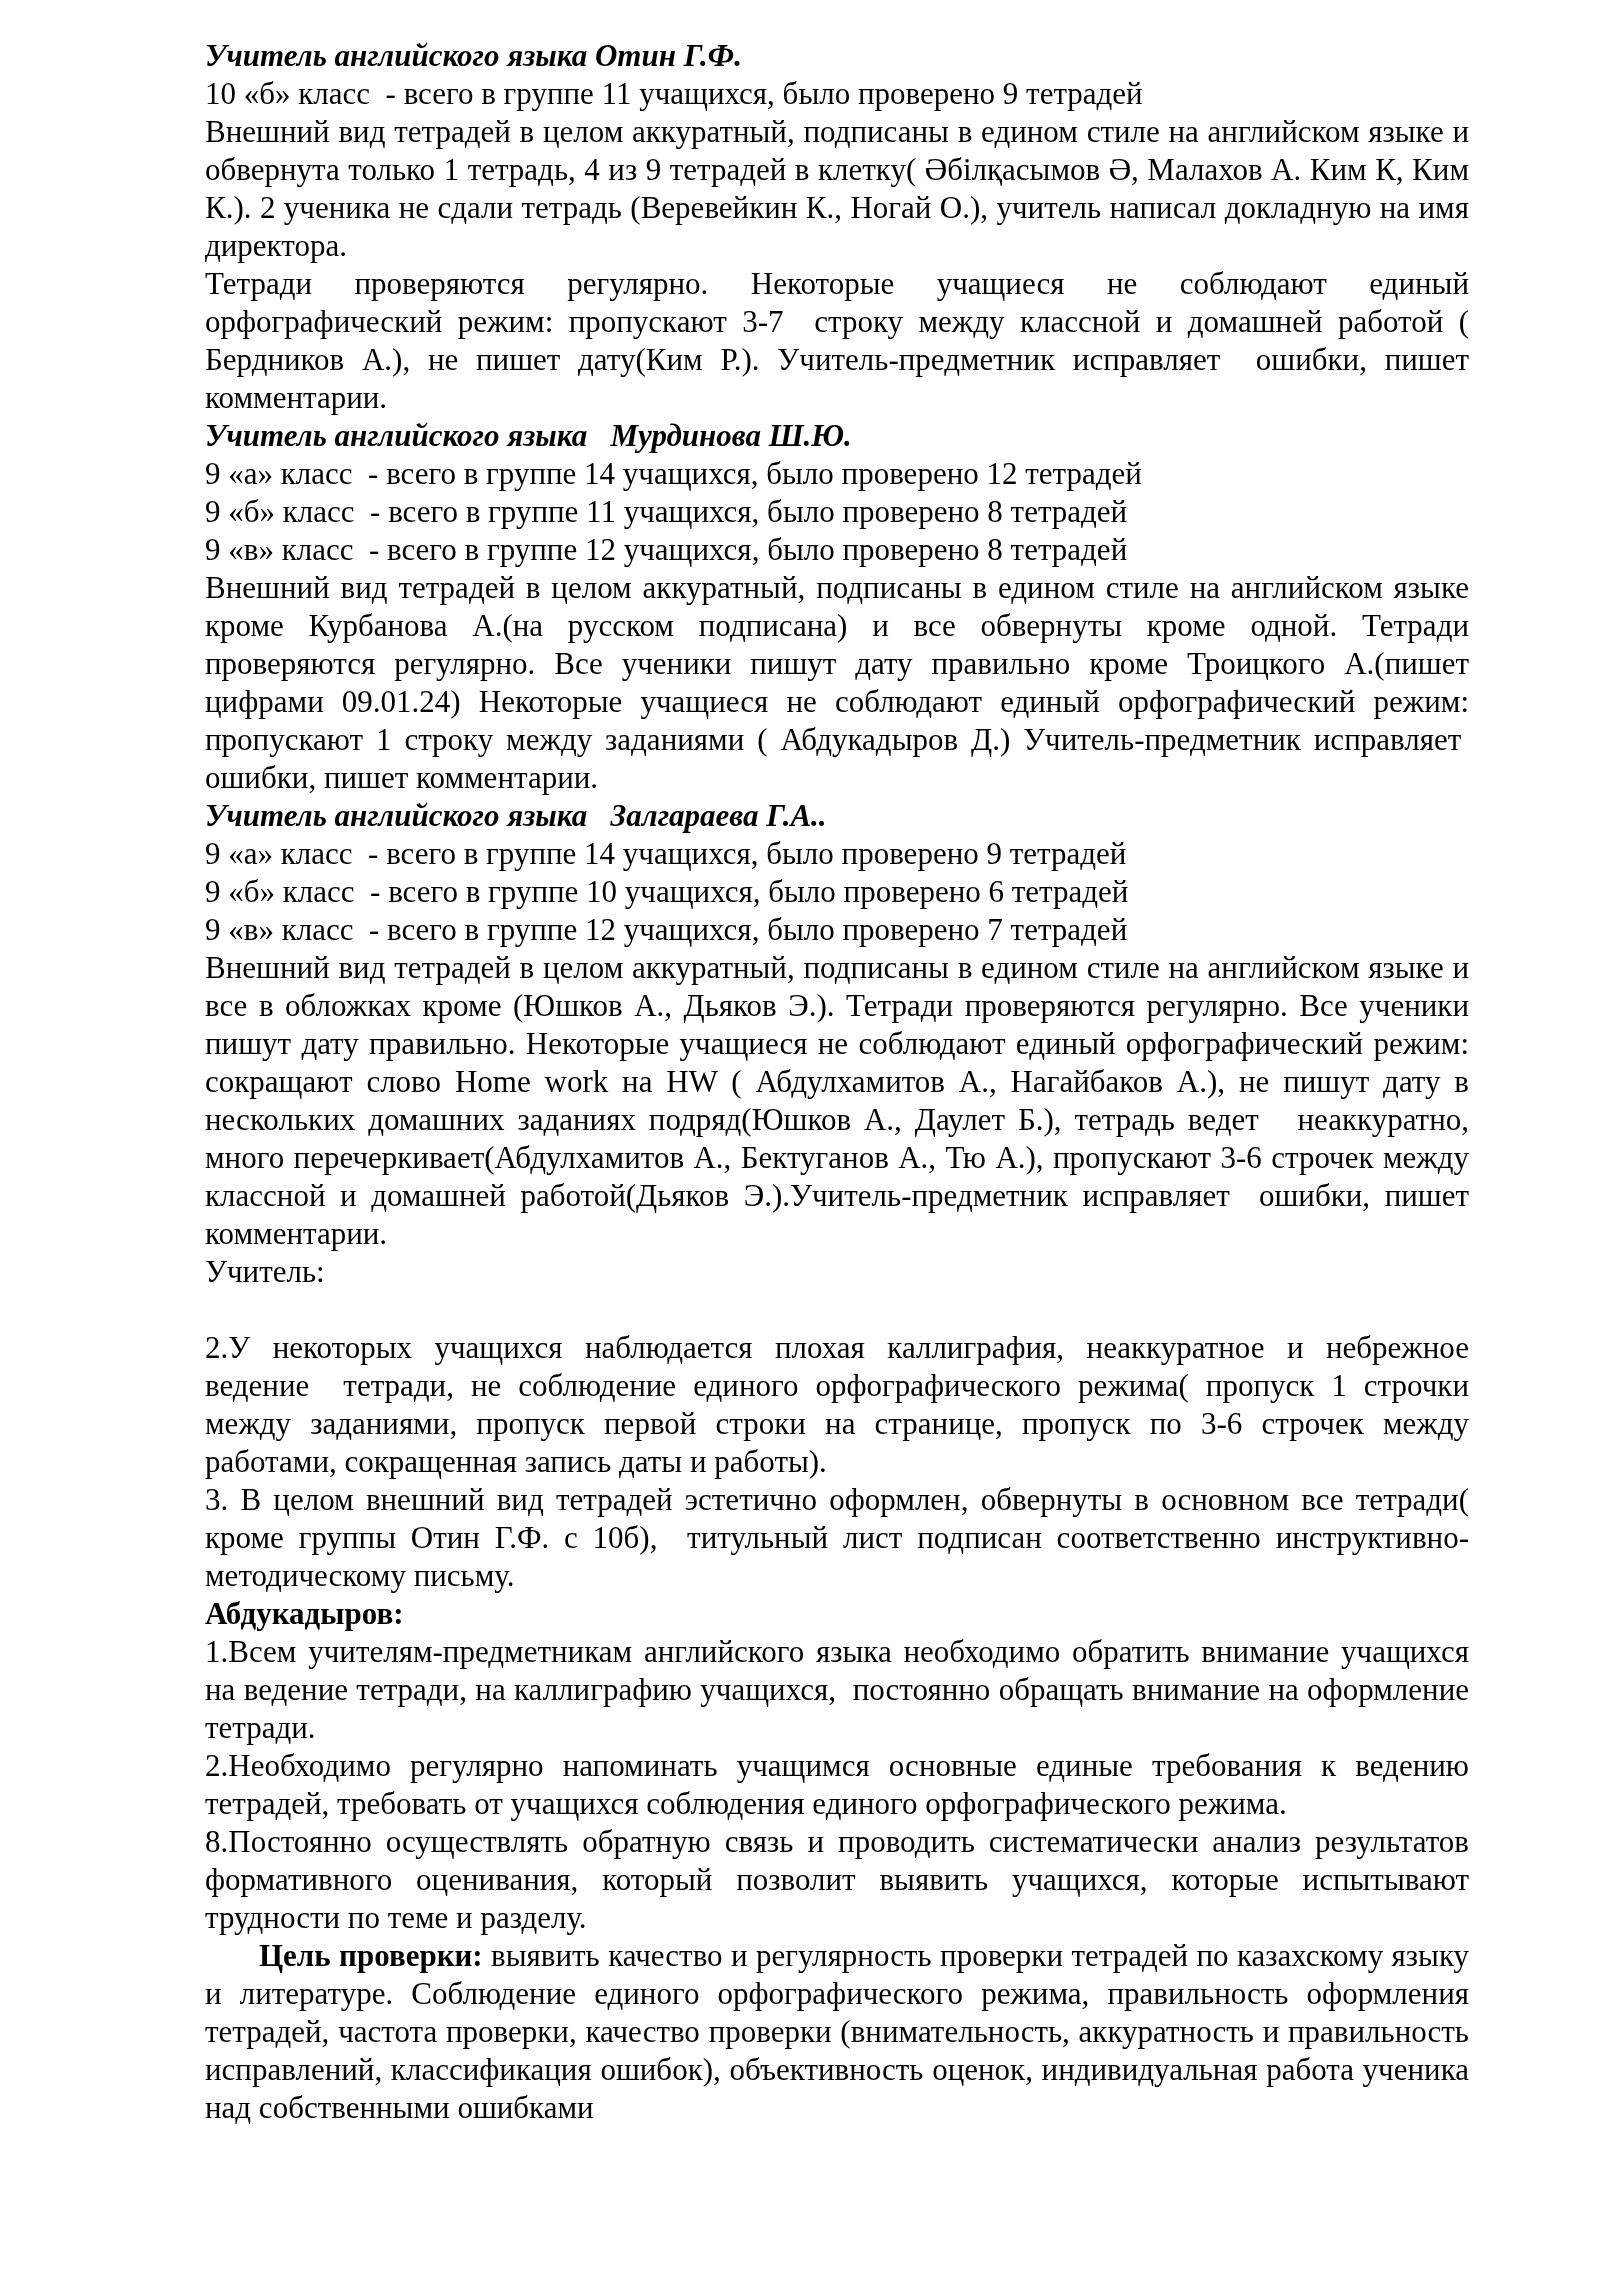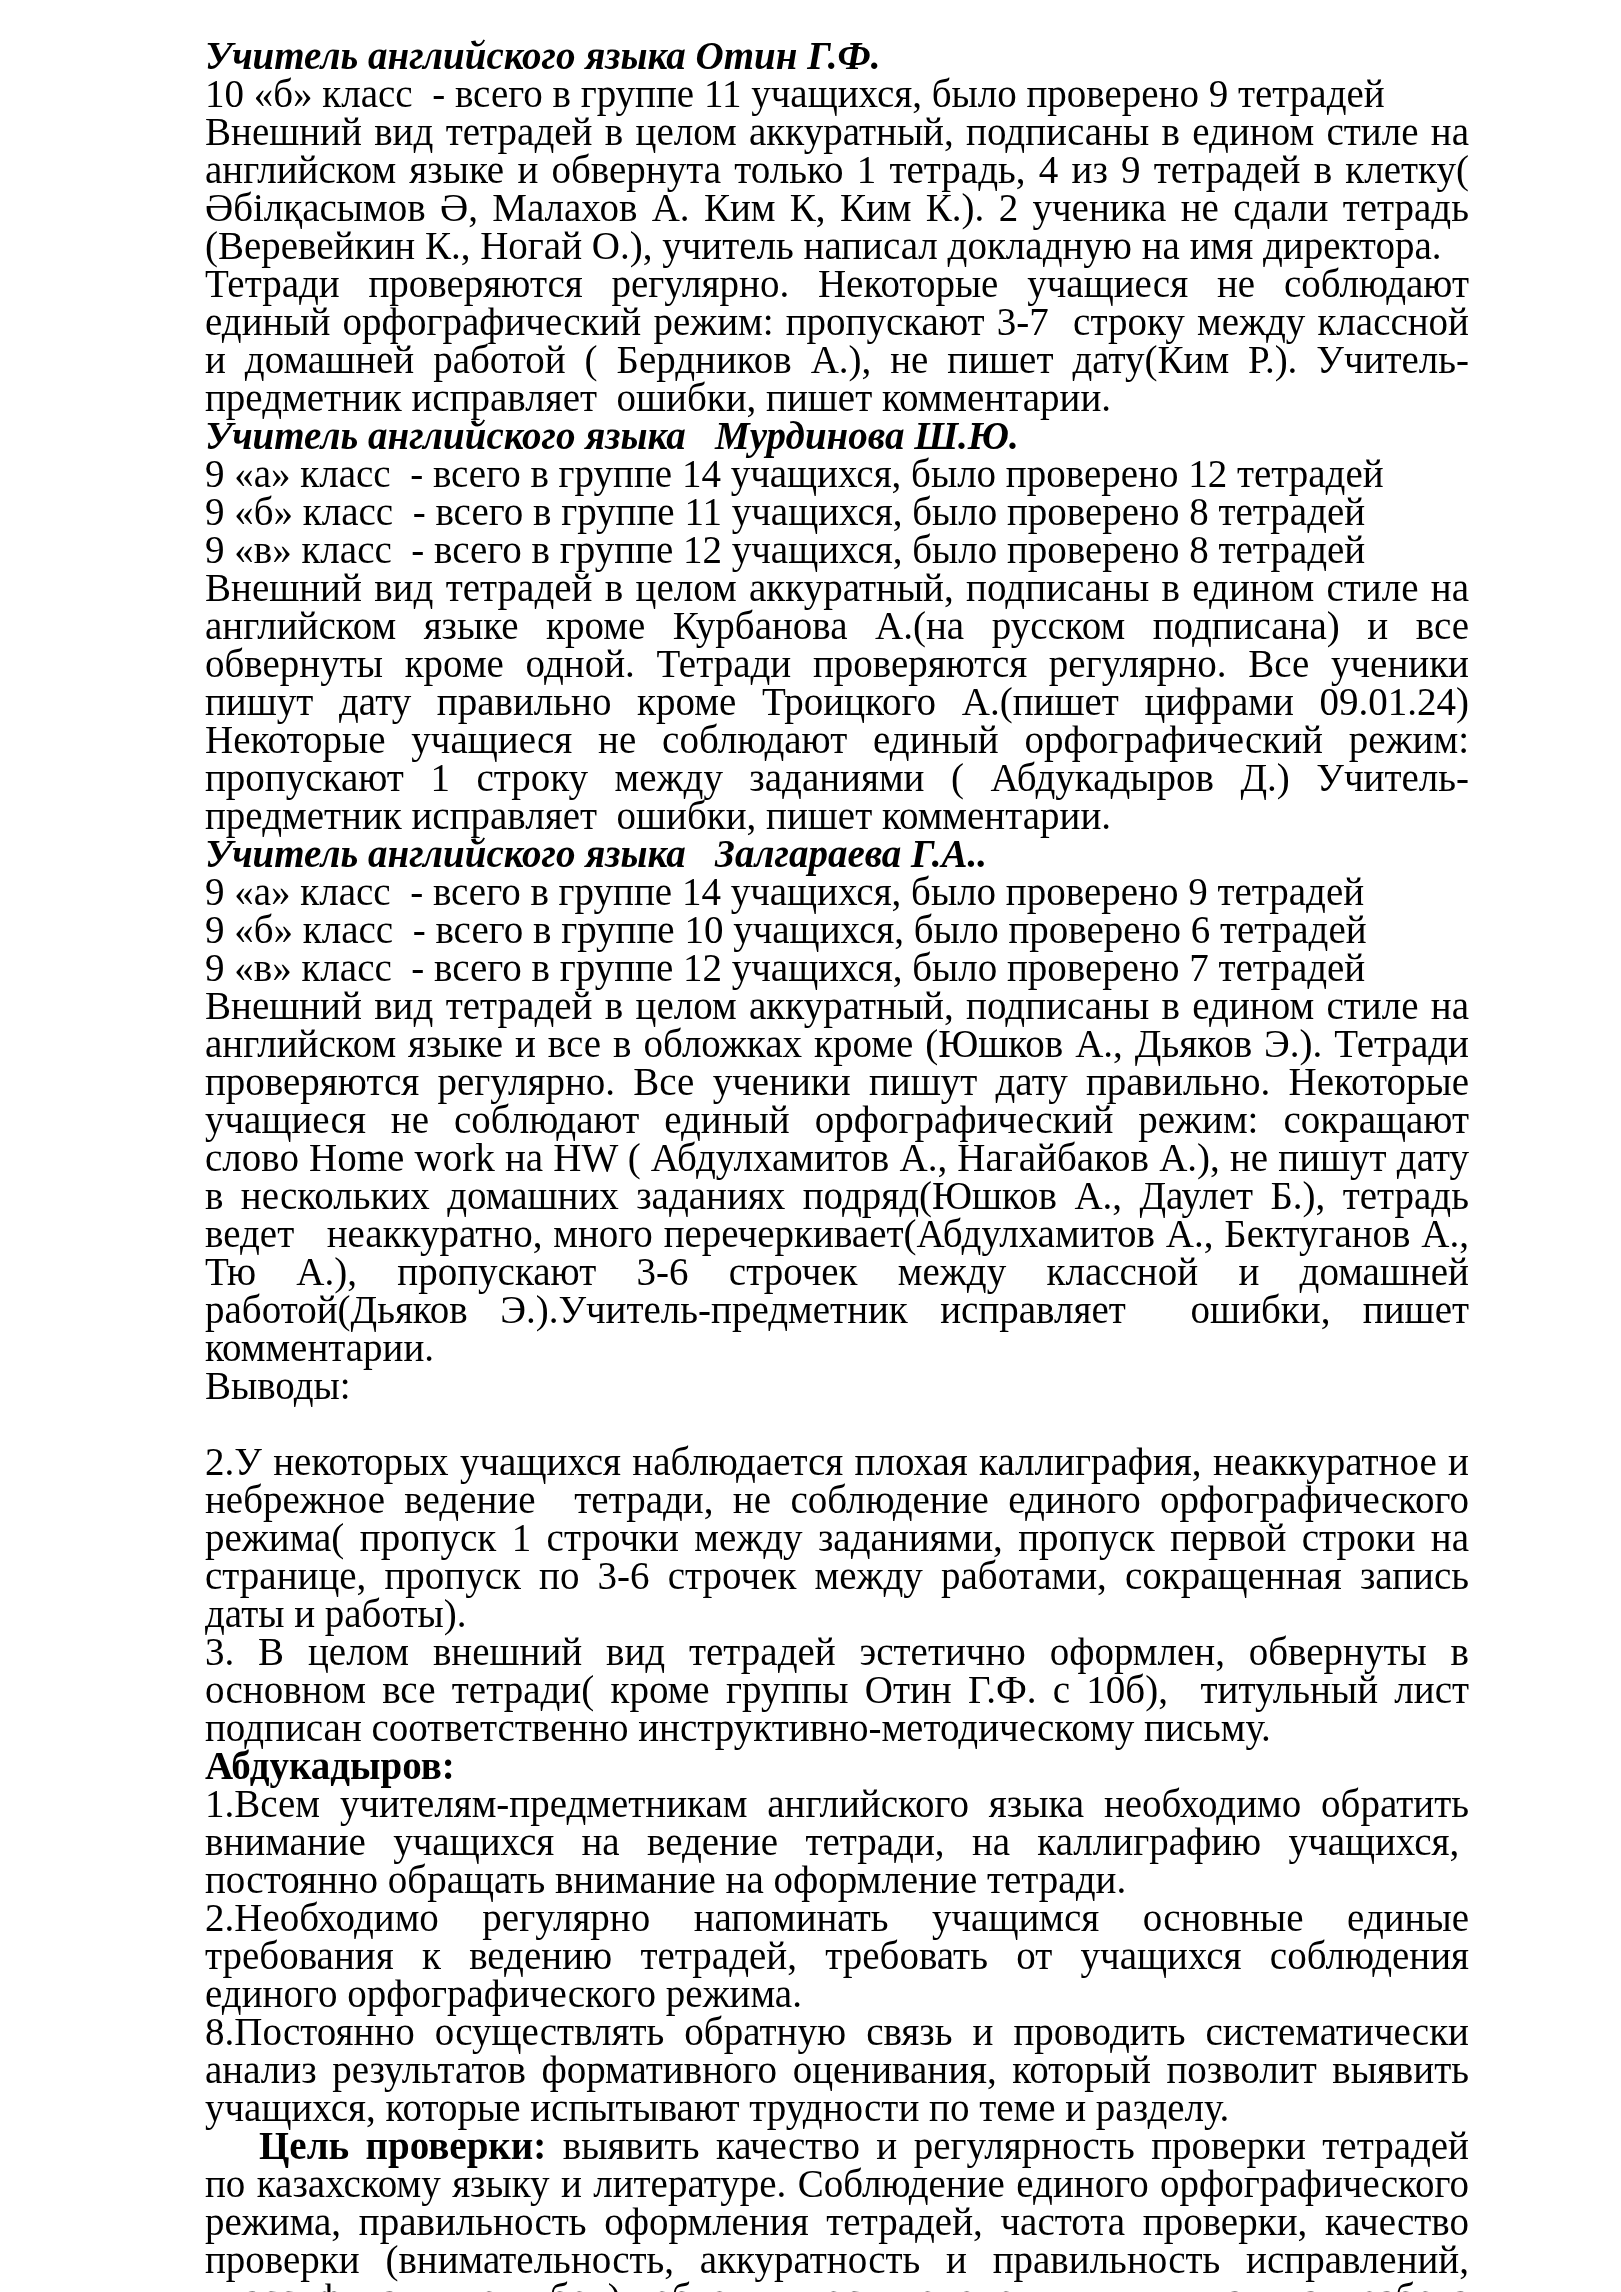--- a/index.html
+++ b/index.html
@@ -5,21 +5,21 @@
   * { margin: 0; padding: 0; box-sizing: border-box; }
   html, body { background: #e8e8e8; }
   body { width: 1621px; }
   .page {
     width: 1621px;
     height: 2293px;
     background: #ffffff;
     color: #000000;
     padding: 37px 152px 0 205px;
     font-family: "Liberation Serif", "DejaVu Serif", serif;
-    font-size: 39px;
+    font-size: 31px;
     line-height: 38px;
     overflow: hidden;
   }
   .page p { text-align: justify; }
   .heading { font-weight: 700; font-style: italic; text-align: left !important; }
   .subheading { font-weight: 700; text-align: left !important; }
   .bold { font-weight: 700; }
   .blank-line { height: 38px; }
   .goal { text-indent: 54px; }
 </style>
@@ -45,21 +45,21 @@
 
   <section>
     <p class="heading">Учитель английского языка&nbsp; &nbsp;Залгараева Г.А..</p>
     <p>9 «а» класс&nbsp; - всего в группе 14 учащихся, было проверено 9 тетрадей</p>
     <p>9 «б» класс&nbsp; - всего в группе 10 учащихся, было проверено 6 тетрадей</p>
     <p>9 «в» класс&nbsp; - всего в группе 12 учащихся, было проверено 7 тетрадей</p>
     <p>Внешний вид тетрадей в целом аккуратный, подписаны в едином стиле на английском языке и все в обложках кроме (Юшков А., Дьяков Э.). Тетради проверяются регулярно. Все ученики пишут дату правильно. Некоторые учащиеся не соблюдают единый орфографический режим: сокращают слово Home work на HW ( Абдулхамитов А., Нагайбаков А.), не пишут дату в нескольких домашних заданиях подряд(Юшков А., Даулет Б.), тетрадь ведет&nbsp; &nbsp;неаккуратно, много перечеркивает(Абдулхамитов А., Бектуганов А., Тю А.), пропускают 3-6 строчек между классной и домашней работой(Дьяков Э.).Учитель-предметник исправляет&nbsp; ошибки, пишет комментарии.</p>
   </section>
 
   <section>
-    <p>Выводы:</p>
+    <p>Учитель:</p>
     <div class="blank-line"></div>
     <p>2.У некоторых учащихся наблюдается плохая каллиграфия, неаккуратное и небрежное ведение&nbsp; тетради, не соблюдение единого орфографического режима( пропуск 1 строчки между заданиями, пропуск первой строки на странице, пропуск по 3-6 строчек между работами, сокращенная запись даты и работы).</p>
     <p>3. В целом внешний вид тетрадей эстетично оформлен, обвернуты в основном все тетради( кроме группы Отин Г.Ф. с 10б),&nbsp; титульный лист подписан соответственно инструктивно-методическому письму.</p>
   </section>
 
   <section>
     <p class="subheading">Абдукадыров:</p>
     <p>1.Всем учителям-предметникам английского языка необходимо обратить внимание учащихся на ведение тетради, на каллиграфию учащихся,&nbsp; постоянно обращать внимание на оформление тетради.</p>
     <p>2.Необходимо регулярно напоминать учащимся основные единые требования к ведению тетрадей, требовать от учащихся соблюдения единого орфографического режима.</p>
     <p>8.Постоянно осуществлять обратную связь и проводить систематически анализ результатов формативного оценивания, который позволит выявить учащихся, которые испытывают трудности по теме и разделу.</p>

